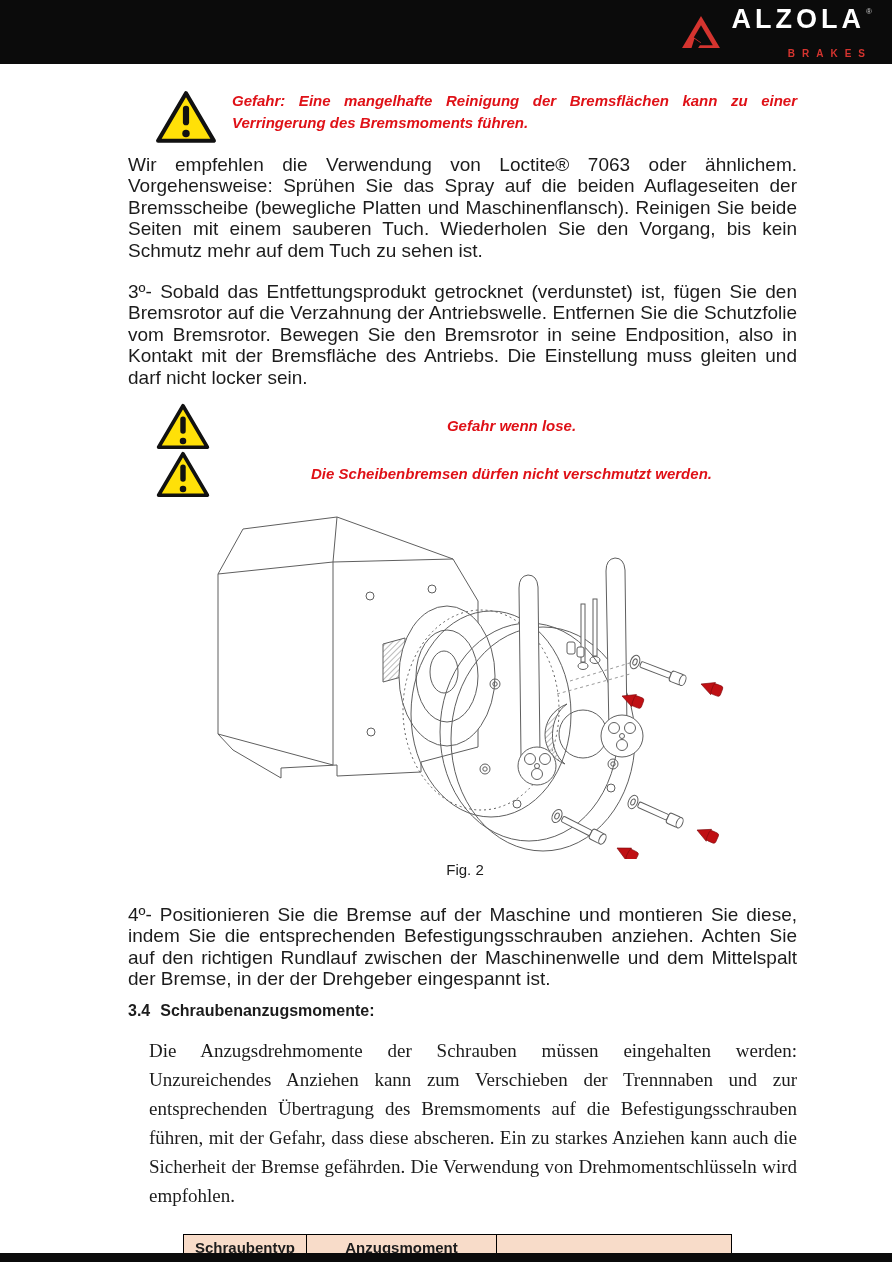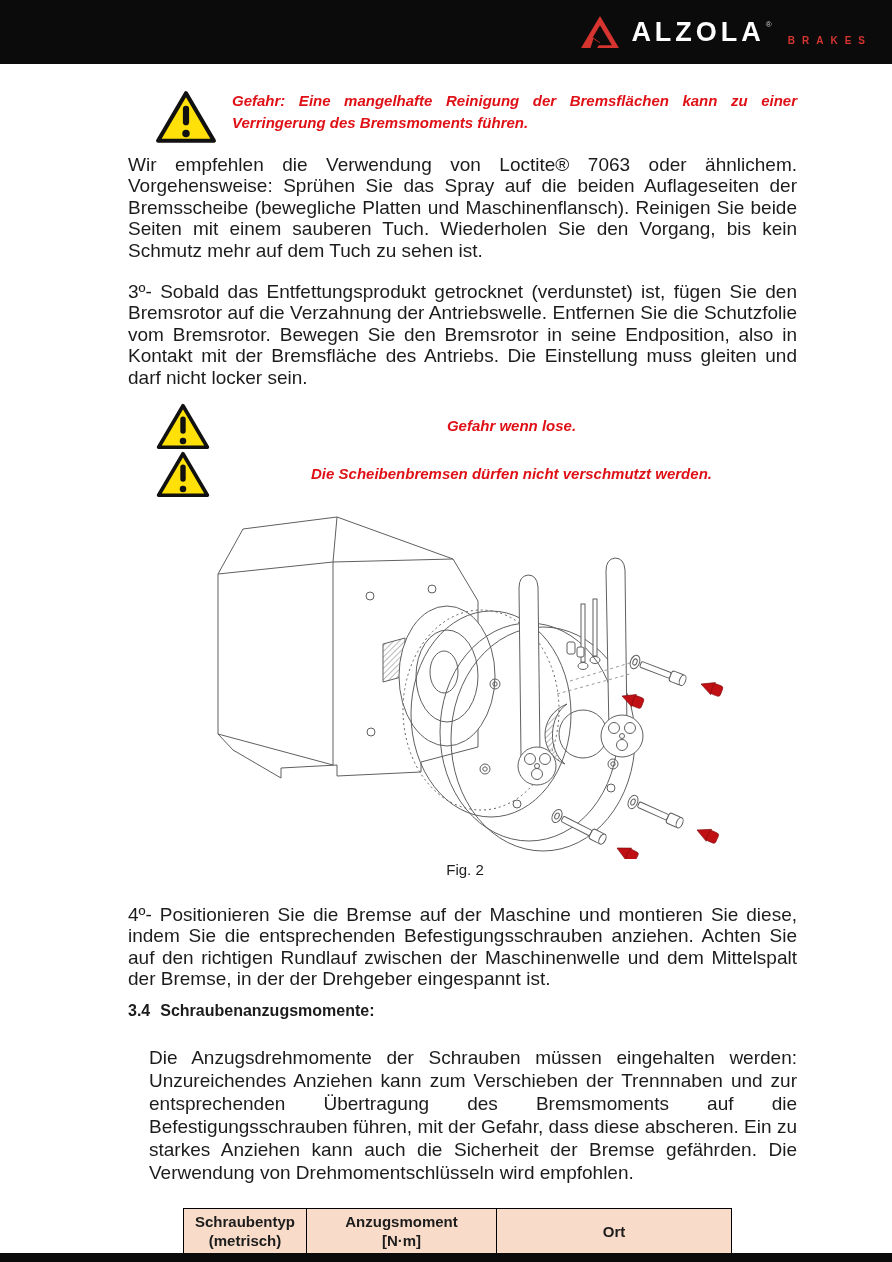--- a/index.html
+++ b/index.html
@@ -12,21 +12,21 @@
     overflow:hidden;
   }
   
   .header-bar{
     position:absolute;top:0;left:0;right:0;height:64px;
     background:#0b0b0b;
     display:flex;align-items:center;justify-content:flex-end;
     padding-right:20px;box-sizing:border-box;
   }
   .brand{display:flex;align-items:center;gap:10px;}
-  .brand-text{display:flex;flex-direction:row;align-items:flex-end;line-height:1;justify-content:center;}
+  .brand-text{display:flex;flex-direction:column;align-items:flex-end;line-height:1;justify-content:center;}
   .brand-name-row{display:flex;align-items:flex-start;}
   .brand-name{
     color:#fff;font-size:27px;font-weight:bold;letter-spacing:4px;
   }
   .brand-reg{color:#cccccc;font-size:8px;margin-top:2px;margin-left:1px;}
   .brand-sub{
     color:#d5342f;font-size:10px;font-weight:bold;letter-spacing:7px;margin-top:16px;padding-left:16px;
   }
   .footer-bar{
     position:absolute;bottom:0;left:0;right:0;height:9px;background:#0b0b0b;
@@ -51,21 +51,21 @@
   .para1{margin-bottom:20px;}
   .para2{margin-bottom:14px;}
   .figure-wrap{margin-left:57px;width:560px;margin-top:6px;}
   .figure-caption{
     text-align:center;font-size:15px;color:#1c1c1c;margin-top:2px;
   }
   .para3{margin-top:26px;}
   .section-heading{
     margin-top:12px;font-size:16px;font-weight:bold;display:flex;gap:10px;
   }
-  .para4{margin-top:26px;margin-left:21px;line-height:23px;}
+  .para4{margin-top:16px;margin-left:21px;line-height:29px;font-family:Liberation Serif, serif;}
   
   .torque-table{
     margin-top:24px;margin-left:55px;
     border-collapse:collapse;
   }
   .torque-table th,.torque-table td{
     border:1.6px solid #000;
     font-size:15px;
     padding:0 6px;
     box-sizing:border-box;

